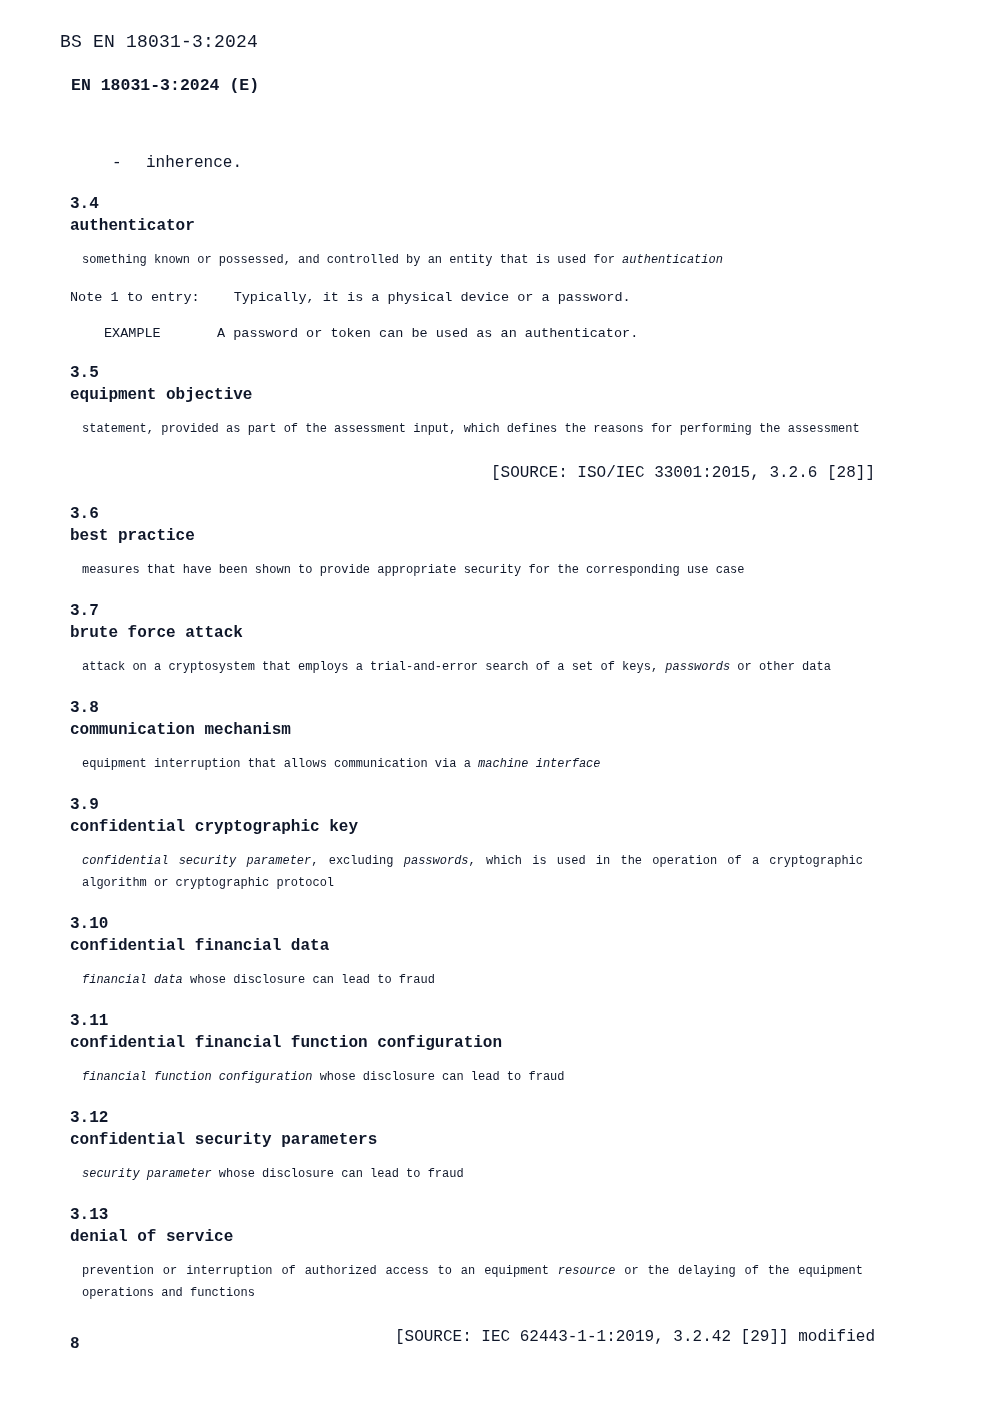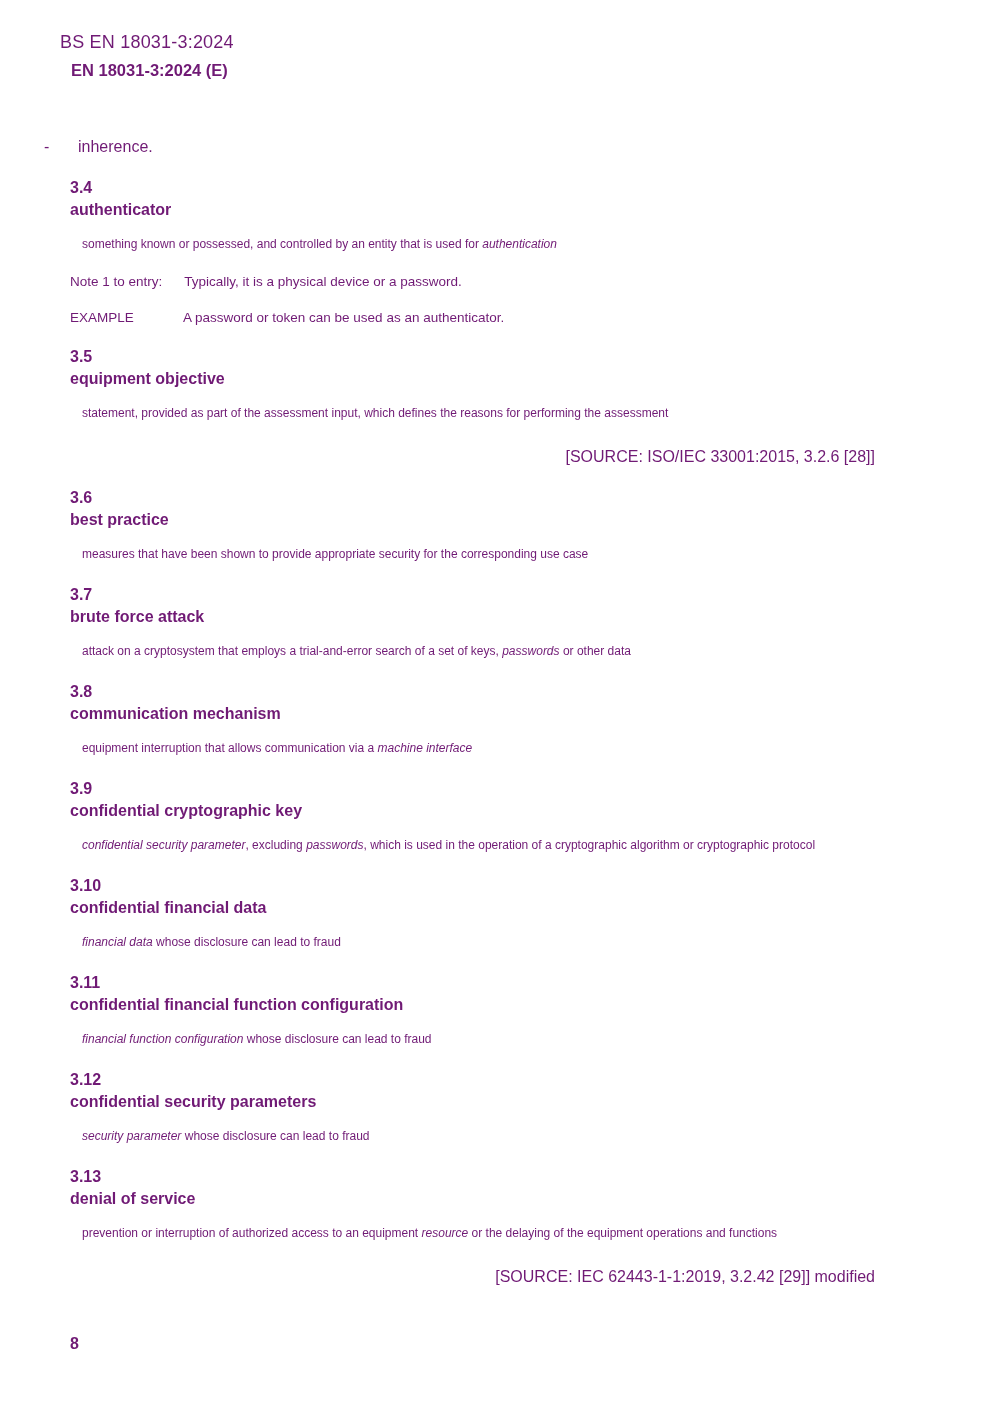--- a/index.html
+++ b/index.html
@@ -1,40 +1,40 @@
 <!DOCTYPE html>
 <html><head>
 <meta charset="utf-8">
 <style>
   html, body { margin: 0; padding: 0; background: #ffffff; }
   .page {
     position: relative;
     width: 992px;
     height: 1403px;
     background: #ffffff;
-    color: #701a75;
-    font-family: Liberation Sans, sans-serif;
+    color: #0f172a;
+    font-family: Liberation Mono, monospace;
     overflow: hidden;
   }
   header { padding-top: 30px; }
   .bs-ref {
     margin-left: 60px;
     font-size: 18px;
     line-height: 24px;
     letter-spacing: 0.2px;
   }
   .en-ref {
     margin-left: 71px;
-    margin-top: 4px;
+    margin-top: 20px;
     font-size: 16.5px;
     font-weight: bold;
     line-height: 24px;
   }
   .list-item {
-    margin: 54px 0 0 44px;
+    margin: 54px 0 0 112px;
     font-size: 16px;
     line-height: 22px;
   }
   .list-item .dash { display: inline-block; width: 34px; }
   .terms { margin: 0 117px 0 70px; } 
   .term { margin-top: 19px; }
   .term-number, .term-name {
     font-weight: bold;
     font-size: 16px;
     line-height: 22px;
@@ -43,25 +43,26 @@
     margin: 12px;
     font-size: 12px;
     line-height: 22px;
     text-align: justify;
   }
   .note {
     margin: 17px 0 0 0;
     font-size: 13.5px;
     line-height: 19px;
   }
-  .note .note-label { margin-right: 22px; }
+  .note .note-label { margin-right: 34px; }
   .note.example .note-label {
     display: inline-block;
     width: 113px;
     margin-right: 0;
+    margin-left: 34px;
   }
   .source {
     margin: 22px 0 0 0;
     font-size: 16px;
     line-height: 22px;
     text-align: right;
   }
   .page-number {
     position: absolute;
     left: 70px;

